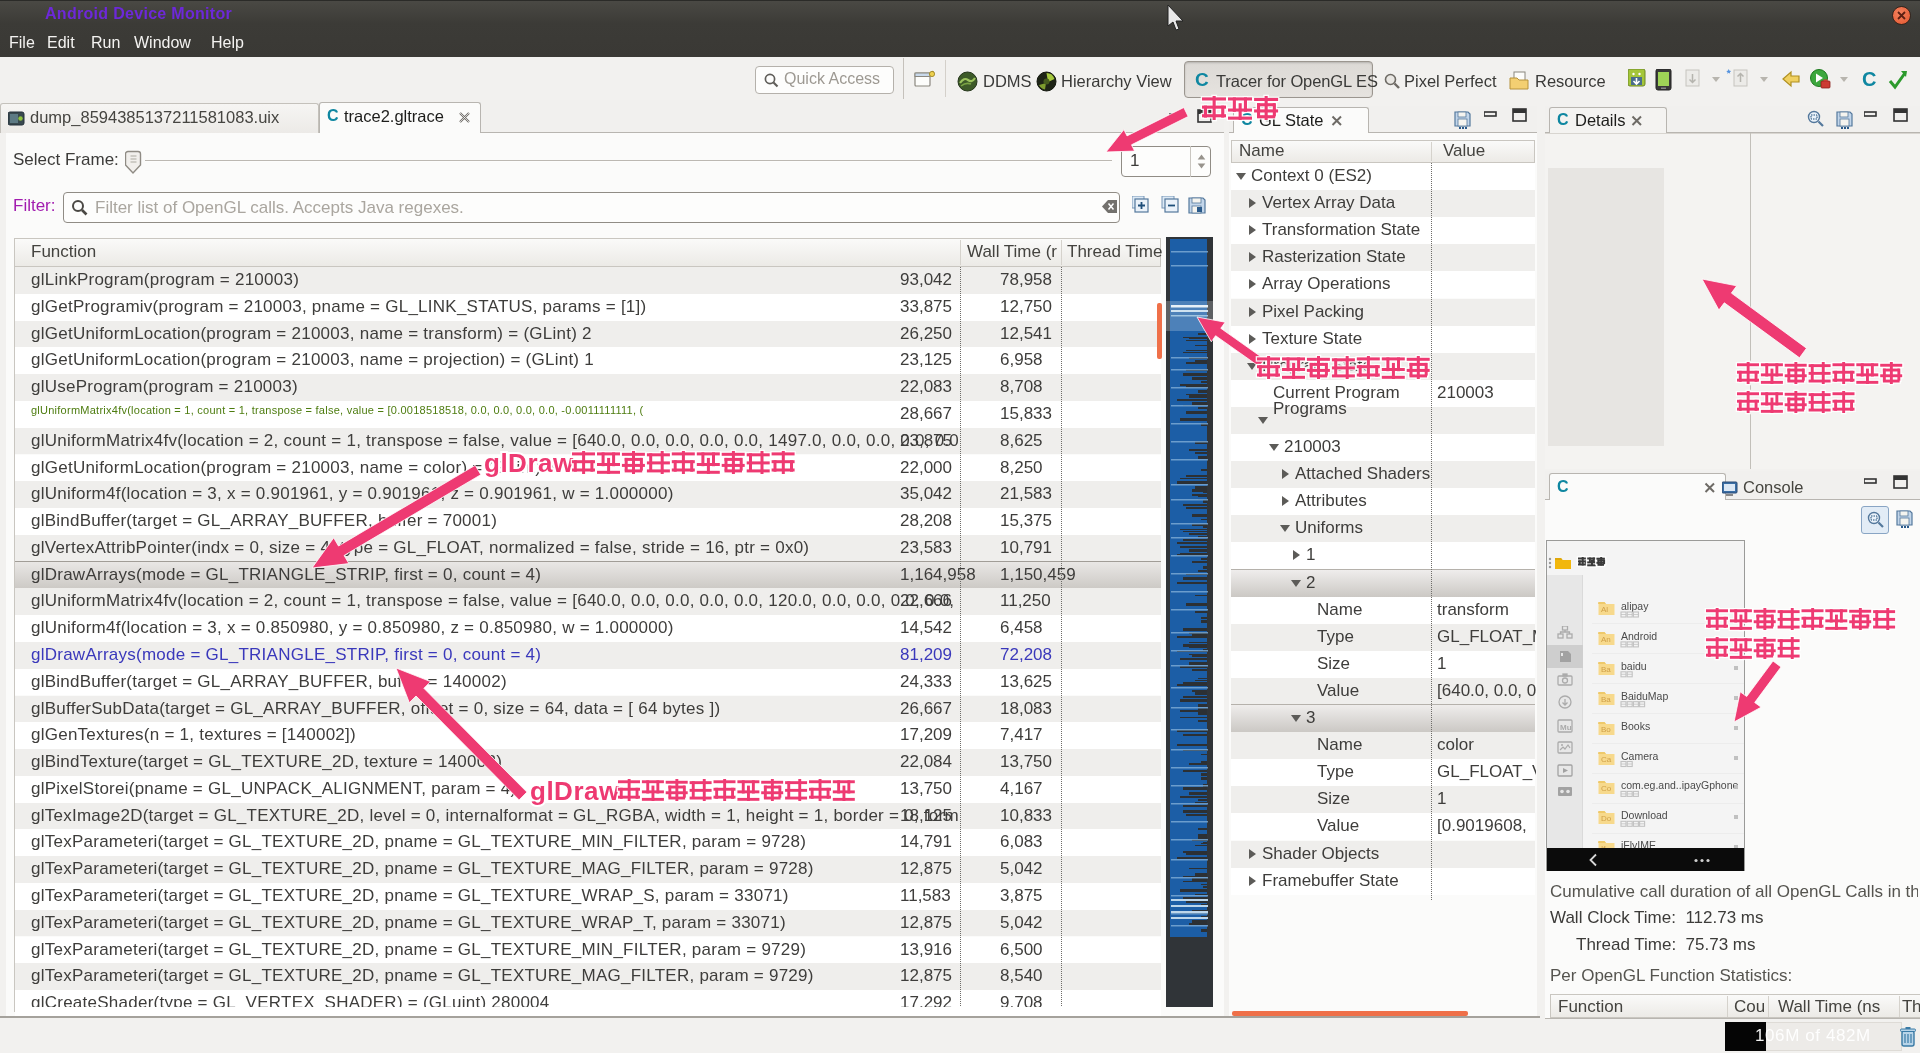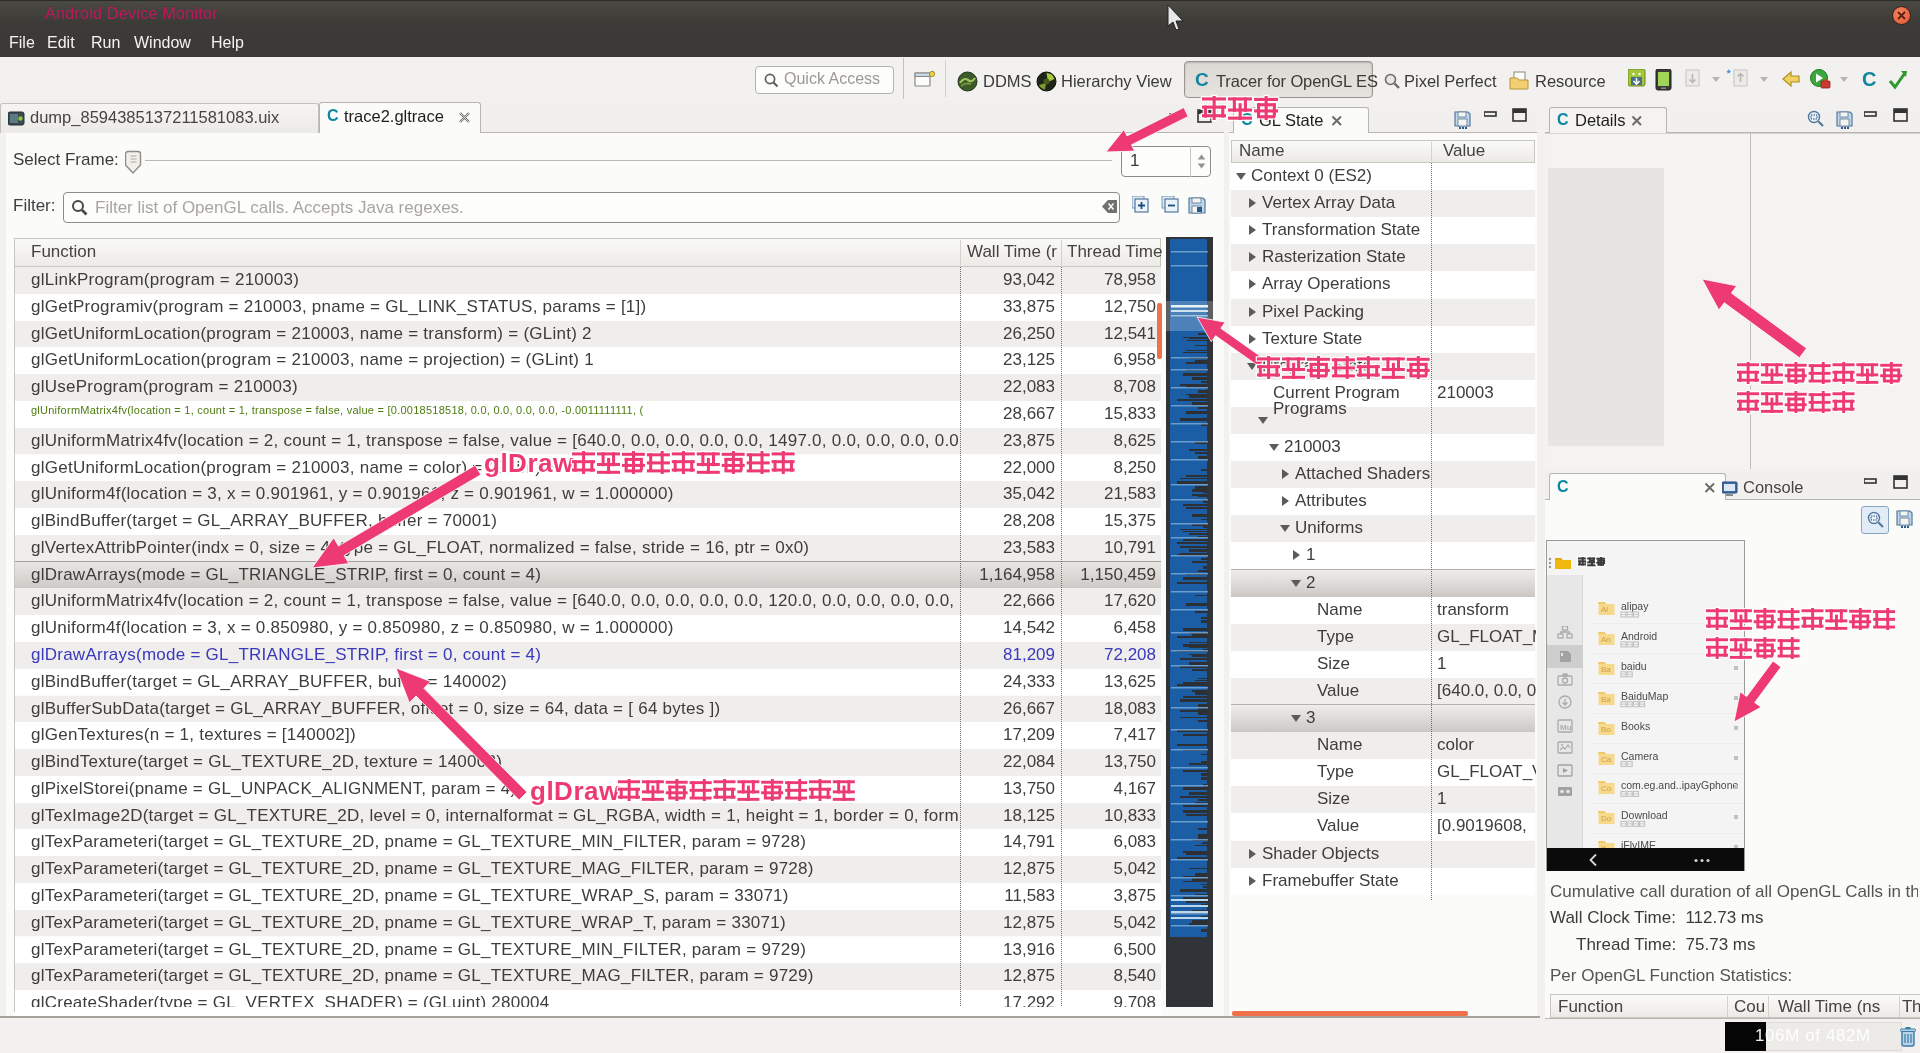--- a/index.html
+++ b/index.html
@@ -1,21 +1,21 @@
 <!DOCTYPE html>
 <html><head><meta charset="utf-8"><style>
 *{margin:0;padding:0;box-sizing:border-box}
 html,body{width:1920px;height:1053px;overflow:hidden;font-family:"Liberation Sans",sans-serif;background:#f2f1ef;position:relative}
 .r{position:absolute;white-space:nowrap;overflow:hidden;color:#3e3d3b}
-.num{position:absolute;text-align:right;color:#3e3d3b}
+.num{position:absolute;text-align:left;color:#3e3d3b}
 .tri-r{width:0;height:0;border-top:5px solid transparent;border-bottom:5px solid transparent;border-left:7px solid #5c5b58;position:absolute}
 .tri-d{width:0;height:0;border-left:5.5px solid transparent;border-right:5.5px solid transparent;border-top:7px solid #5c5b58;position:absolute}
 </style></head><body>
 <div style="position:absolute;left:0;top:0;width:1920px;height:57px;background:linear-gradient(#4a4944,#3c3b37 40%,#3a3935);border-top:1px solid #2b2b28"></div>
-<div style="position:absolute;left:45px;top:5px;font-size:16px;font-weight:normal;color:#be185d;letter-spacing:0.3px">Android Device Monitor</div>
+<div style="position:absolute;left:45px;top:5px;font-size:16px;font-weight:bold;color:#6d28d9;letter-spacing:0.3px">Android Device Monitor</div>
 <div style="position:absolute;left:9px;top:34px;font-size:16px;color:#f4f3f1">File</div>
 <div style="position:absolute;left:47px;top:34px;font-size:16px;color:#f4f3f1">Edit</div>
 <div style="position:absolute;left:91px;top:34px;font-size:16px;color:#f4f3f1">Run</div>
 <div style="position:absolute;left:134px;top:34px;font-size:16px;color:#f4f3f1">Window</div>
 <div style="position:absolute;left:211px;top:34px;font-size:16px;color:#f4f3f1">Help</div>
 <div style="position:absolute;left:1892px;top:6px;width:19px;height:19px;border-radius:50%;background:radial-gradient(circle at 40% 35%,#f4825f,#e8633c 70%,#d9532d);border:1px solid #35231b"></div>
 <svg style="position:absolute;left:1892px;top:6px" width="19" height="19">
     <path d="M6 6 L13 13 M13 6 L6 13" stroke="#5b1f12" stroke-width="1.8"></path>
   </svg>
 <svg style="position:absolute;left:1166px;top:5px" width="22" height="30">
@@ -123,21 +123,21 @@
     <line x1="5.5" y1="9" x2="11.5" y2="9" stroke="#b8b4ad" stroke-width="1.2"></line>
     <line x1="5.5" y1="12" x2="11.5" y2="12" stroke="#b8b4ad" stroke-width="1.2"></line>
   </svg>
 <div style="position:absolute;left:1121px;top:146px;width:90px;height:31px;background:#fdfdfc;border:1px solid #908c85;border-radius:4px"></div>
 <div style="position:absolute;left:1130px;top:151px;font-size:17px;color:#3c3b39">1</div>
 <div style="position:absolute;left:1190px;top:146px;width:1px;height:31px;background:#c9c6c0;"></div>
 <svg style="position:absolute;left:1192px;top:147px" width="19" height="29">
     <path d="M9.5 7.5 l3.8 5 h-7.6 z" fill="#97938c"></path>
     <path d="M9.5 21.5 l-3.8 -5 h7.6 z" fill="#97938c"></path>
   </svg>
-<div style="position:absolute;left:13px;top:196px;font-size:17px;color:#404040">Filter:</div>
+<div style="position:absolute;left:13px;top:196px;font-size:17px;color:#a21caf">Filter:</div>
 <div style="position:absolute;left:63px;top:192px;width:1057px;height:31px;background:#fdfdfc;border:1px solid #908c85;border-radius:4px"></div>
 <svg style="position:absolute;left:71px;top:199px" width="18" height="18">
     <circle cx="7" cy="7" r="5" fill="none" stroke="#4a4844" stroke-width="2"></circle>
     <line x1="11" y1="11" x2="15.5" y2="15.5" stroke="#4a4844" stroke-width="2.6"></line>
   </svg>
 <div style="position:absolute;left:95px;top:198px;font-size:17px;color:#aaa69f">Filter list of OpenGL calls. Accepts Java regexes.</div>
 <svg style="position:absolute;left:1097px;top:199px" width="20" height="15">
     <path d="M5 7.5 L11 1 h9 v13 h-9 z" fill="#5a5854" opacity="0.85"></path>
     <path d="M11.5 4.5 l5 6 m0 -6 l-5 6" stroke="#fff" stroke-width="1.5"></path>
   </svg>
@@ -208,21 +208,21 @@
 <div class="r" style="left:31px;top:537.8px;width:927px;font-size:17px;letter-spacing:0.25px;color:#3e3d3b">glVertexAttribPointer(indx = 0, size = 4, type = GL_FLOAT, normalized = false, stride = 16, ptr = 0x0)</div>
 <div class="num" style="left:900px;top:537.8px;width:155px;font-size:17px;color:#3e3d3b">23,583</div>
 <div class="num" style="left:1000px;top:537.8px;width:156px;font-size:17px;color:#3e3d3b">10,791</div>
 <div style="position:absolute;left:15px;top:560.6px;width:1146px;height:28.8px;background:linear-gradient(#e9e7e5,#cdcac6);border-top:1px solid #a19d97;border-bottom:1px solid #aaa6a0;"></div>
 <div class="r" style="left:31px;top:564.6px;width:927px;font-size:17px;letter-spacing:0.25px;color:#3e3d3b">glDrawArrays(mode = GL_TRIANGLE_STRIP, first = 0, count = 4)</div>
 <div class="num" style="left:900px;top:564.6px;width:155px;font-size:17px;color:#3e3d3b">1,164,958</div>
 <div class="num" style="left:1000px;top:564.6px;width:156px;font-size:17px;color:#3e3d3b">1,150,459</div>
 <div style="position:absolute;left:15px;top:588.4px;width:1146px;height:26.8px;background:#efeeec;"></div>
 <div class="r" style="left:31px;top:591.4px;width:927px;font-size:17px;letter-spacing:0.25px;color:#3e3d3b">glUniformMatrix4fv(location = 2, count = 1, transpose = false, value = [640.0, 0.0, 0.0, 0.0, 0.0, 120.0, 0.0, 0.0, 0.0, 0.0, 1.0</div>
 <div class="num" style="left:900px;top:591.4px;width:155px;font-size:17px;color:#3e3d3b">22,666</div>
-<div class="num" style="left:1000px;top:591.4px;width:156px;font-size:17px;color:#3e3d3b">17,620</div>
+<div class="num" style="left:1000px;top:591.4px;width:156px;font-size:17px;color:#3e3d3b">11,250</div>
 <div style="position:absolute;left:15px;top:615.1px;width:1146px;height:26.8px;background:#ffffff;"></div>
 <div class="r" style="left:31px;top:618.1px;width:927px;font-size:17px;letter-spacing:0.25px;color:#3e3d3b">glUniform4f(location = 3, x = 0.850980, y = 0.850980, z = 0.850980, w = 1.000000)</div>
 <div class="num" style="left:900px;top:618.1px;width:155px;font-size:17px;color:#3e3d3b">14,542</div>
 <div class="num" style="left:1000px;top:618.1px;width:156px;font-size:17px;color:#3e3d3b">6,458</div>
 <div style="position:absolute;left:15px;top:641.9px;width:1146px;height:26.8px;background:#efeeec;"></div>
 <div class="r" style="left:31px;top:644.9px;width:927px;font-size:17px;letter-spacing:0.25px;color:#3a38bb">glDrawArrays(mode = GL_TRIANGLE_STRIP, first = 0, count = 4)</div>
 <div class="num" style="left:900px;top:644.9px;width:155px;font-size:17px;color:#3a38bb">81,209</div>
 <div class="num" style="left:1000px;top:644.9px;width:156px;font-size:17px;color:#3a38bb">72,208</div>
 <div style="position:absolute;left:15px;top:668.7px;width:1146px;height:26.8px;background:#ffffff;"></div>
 <div class="r" style="left:31px;top:671.7px;width:927px;font-size:17px;letter-spacing:0.25px;color:#3e3d3b">glBindBuffer(target = GL_ARRAY_BUFFER, buffer = 140002)</div>

